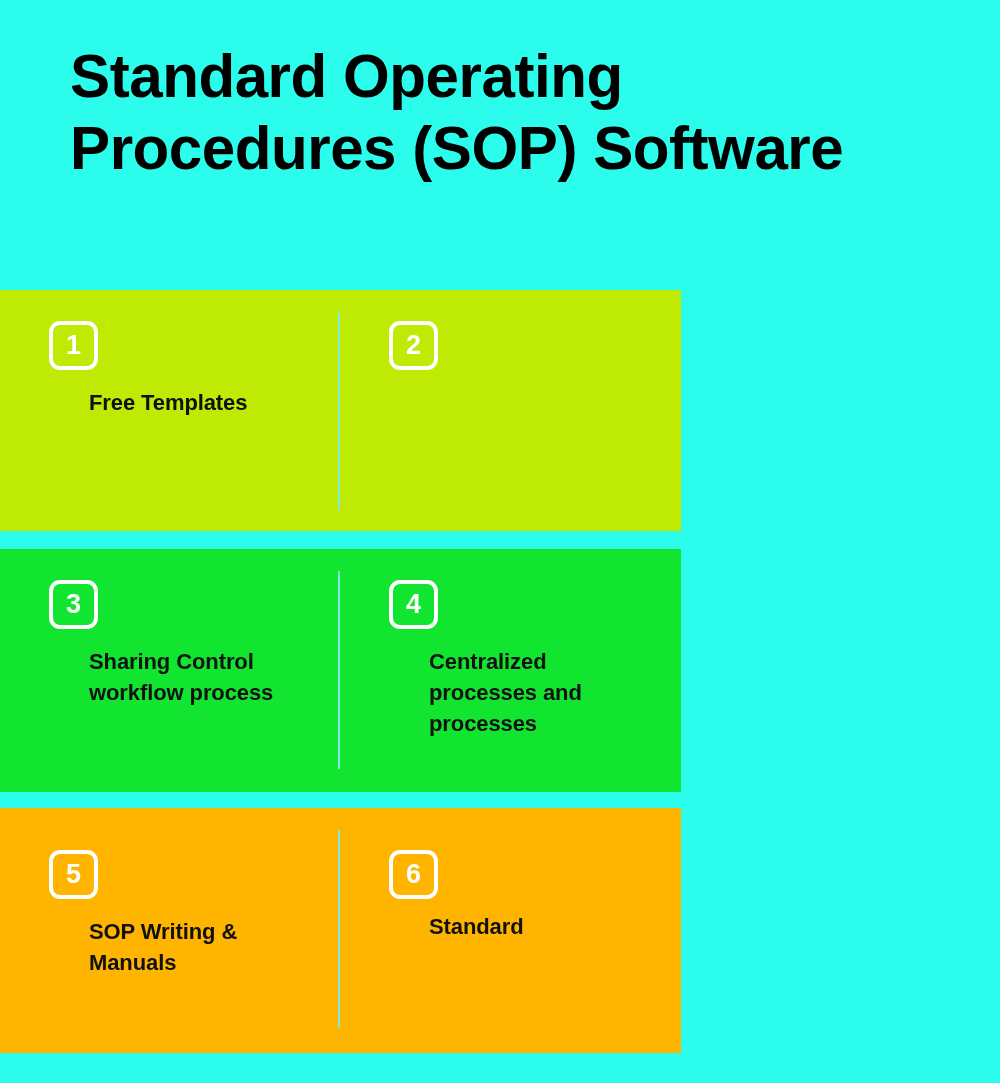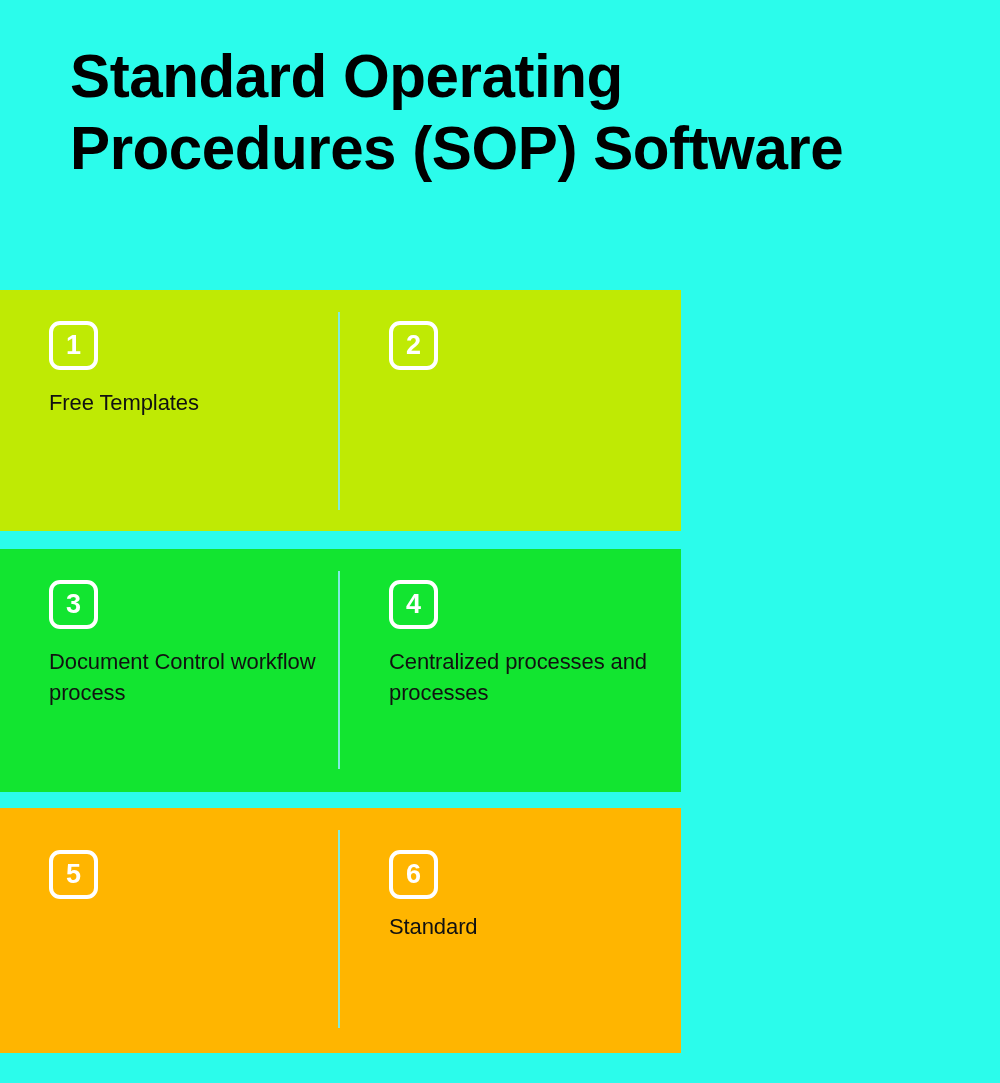--- a/index.html
+++ b/index.html
@@ -83,23 +83,24 @@
     color: #ffffff;
     font-size: 27px;
     font-weight: 600;
     line-height: 1;
   }
 
   .cell-label {
     margin-top: 17px;
     font-size: 22px;
     line-height: 31px;
-    font-weight: 400;
+    font-weight: 700;
     color: #111111;
     letter-spacing: -0.1px;
+    margin-left: 40px;
   }
   .panel-3 .cell.col-2 .cell-label { margin-top: 12px; }
   .panel-3 .cell.col-1 .cell-label { margin-top: 17px; }
 </style>
 </head>
 <body style="background: rgb(43, 252, 235);">
 
 <div class="page">
 
   <div class="title-block">
@@ -118,34 +119,35 @@
     <div class="cell col-2">
       <div class="badge">2</div>
     </div>
   </div>
 
   <div class="panel panel-2" style="background: rgb(18, 229, 48);">
     <div class="divider" style="background: rgb(127, 236, 223);"></div>
 
     <div class="cell col-1">
       <div class="badge">3</div>
-      <div class="cell-label">Document Control workflow process</div>
+      <div class="cell-label">Sharing Control workflow process</div>
     </div>
 
     <div class="cell col-2">
       <div class="badge">4</div>
       <div class="cell-label">Centralized processes and processes</div>
     </div>
   </div>
 
   <div class="panel panel-3" style="background: rgb(255, 181, 0);">
     <div class="divider" style="background: rgb(127, 236, 223);"></div>
 
     <div class="cell col-1">
       <div class="badge">5</div>
+      <div class="cell-label">SOP Writing &amp; Manuals</div>
     </div>
 
     <div class="cell col-2">
       <div class="badge">6</div>
       <div class="cell-label">Standard</div>
     </div>
   </div>
 
 </div>
 

